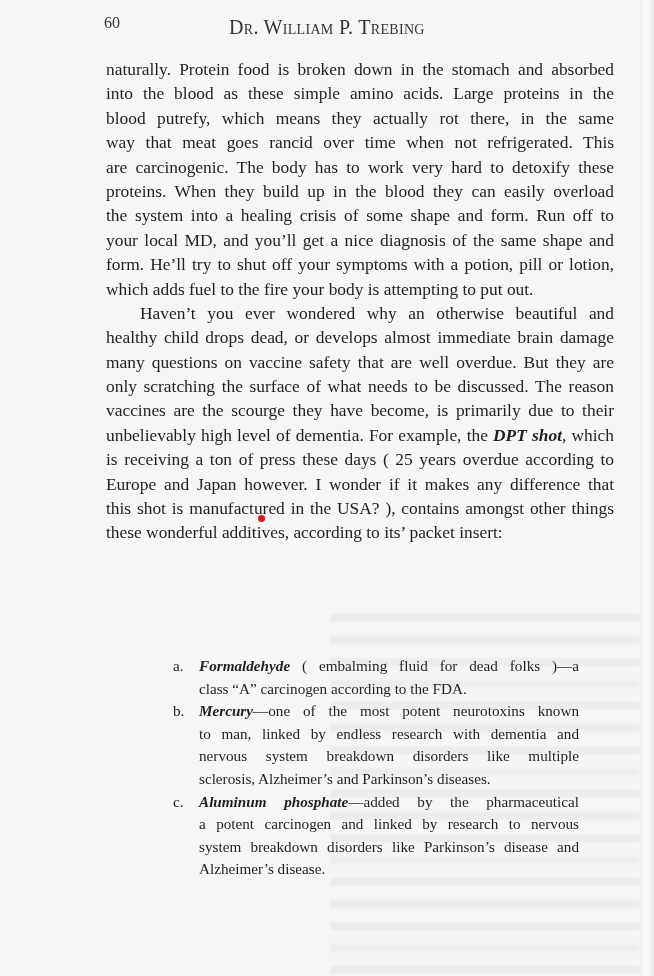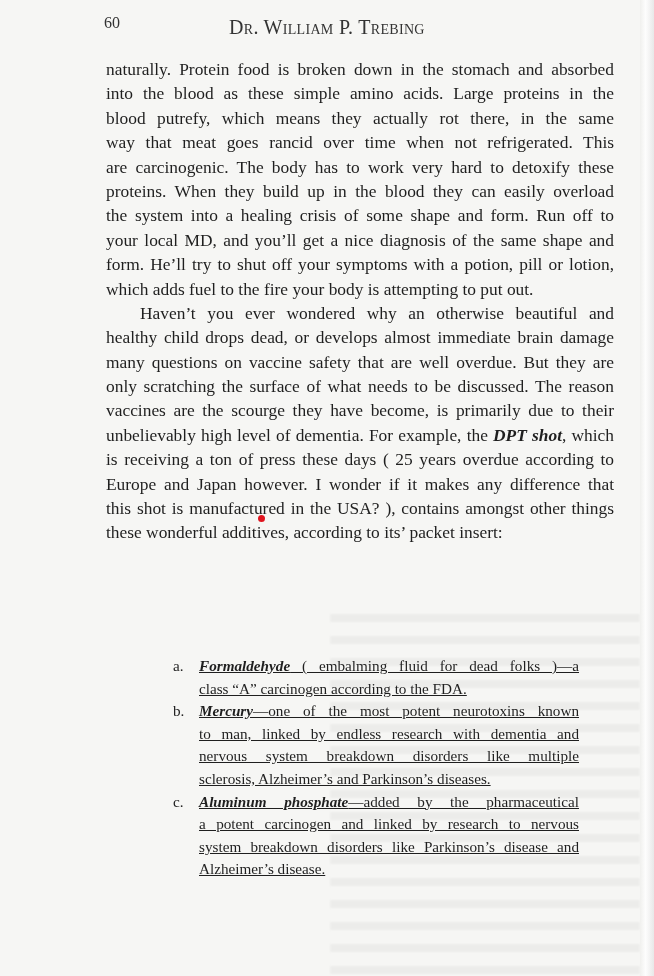--- a/index.html
+++ b/index.html
@@ -100,21 +100,20 @@
       position: absolute;
       left: 0;
       top: 0;
     }
     .item-line {
       display: block;
       white-space: nowrap;
       height: 22.6px;
       text-align: justify;
       text-align-last: justify;
-      text-decoration: underline;
     }
     .item-line.last {
       text-align-last: left;
     }
     em.term {
       font-style: italic;
       font-weight: bold;
     }
     .red-dot {
       position: absolute;

